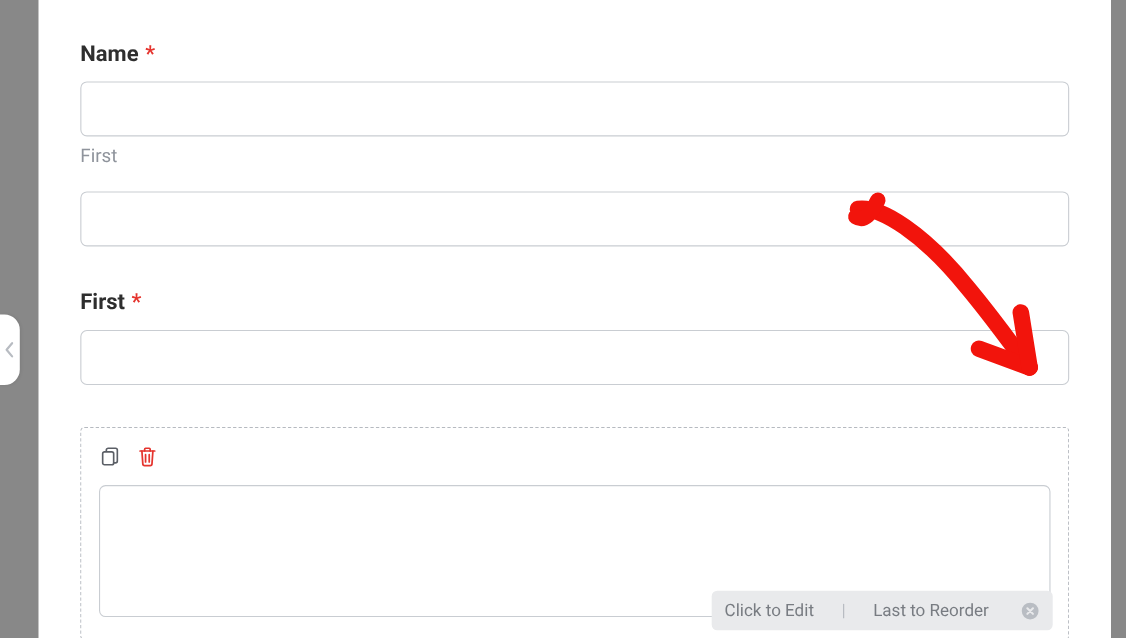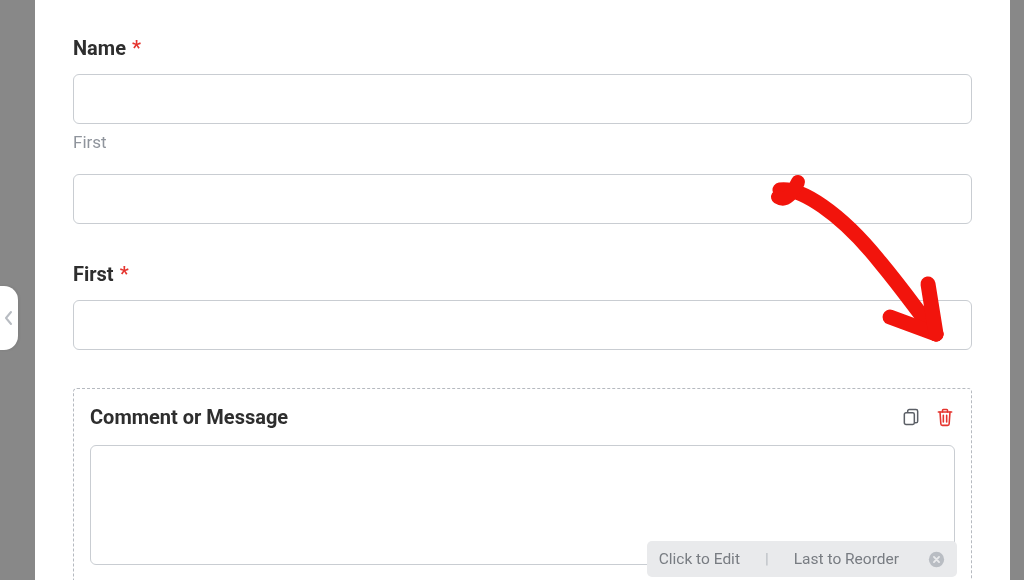--- a/index.html
+++ b/index.html
@@ -187,21 +187,20 @@
   <div class="form-field">
     <div class="label-row">
       <span class="label">First</span>
       <span class="required">*</span>
     </div>
     <input type="text" class="email-input" style="">
   </div>
 
   <div class="selected-block">
     <div class="selected-header">
-      <span class="selected-label">Comment or Message</span>
       <div class="action-icons">
         <span class="icon-btn">
           <svg width="20" height="20" viewBox="0 0 24 24">
             <rect x="4" y="7" width="12" height="14" rx="2" fill="none" stroke="#5b5f66" stroke-width="1.8"></rect>
             <path d="M8 7 V5 a2 2 0 0 1 2 -2 h8 a2 2 0 0 1 2 2 v12 a2 2 0 0 1 -2 2 h-2" fill="none" stroke="#5b5f66" stroke-width="1.8"></path>
           </svg>
         </span>
         <span class="icon-btn">
           <svg width="20" height="20" viewBox="0 0 24 24">
             <path d="M4 6 h16" stroke="#e5342e" stroke-width="1.9" stroke-linecap="round"></path>

